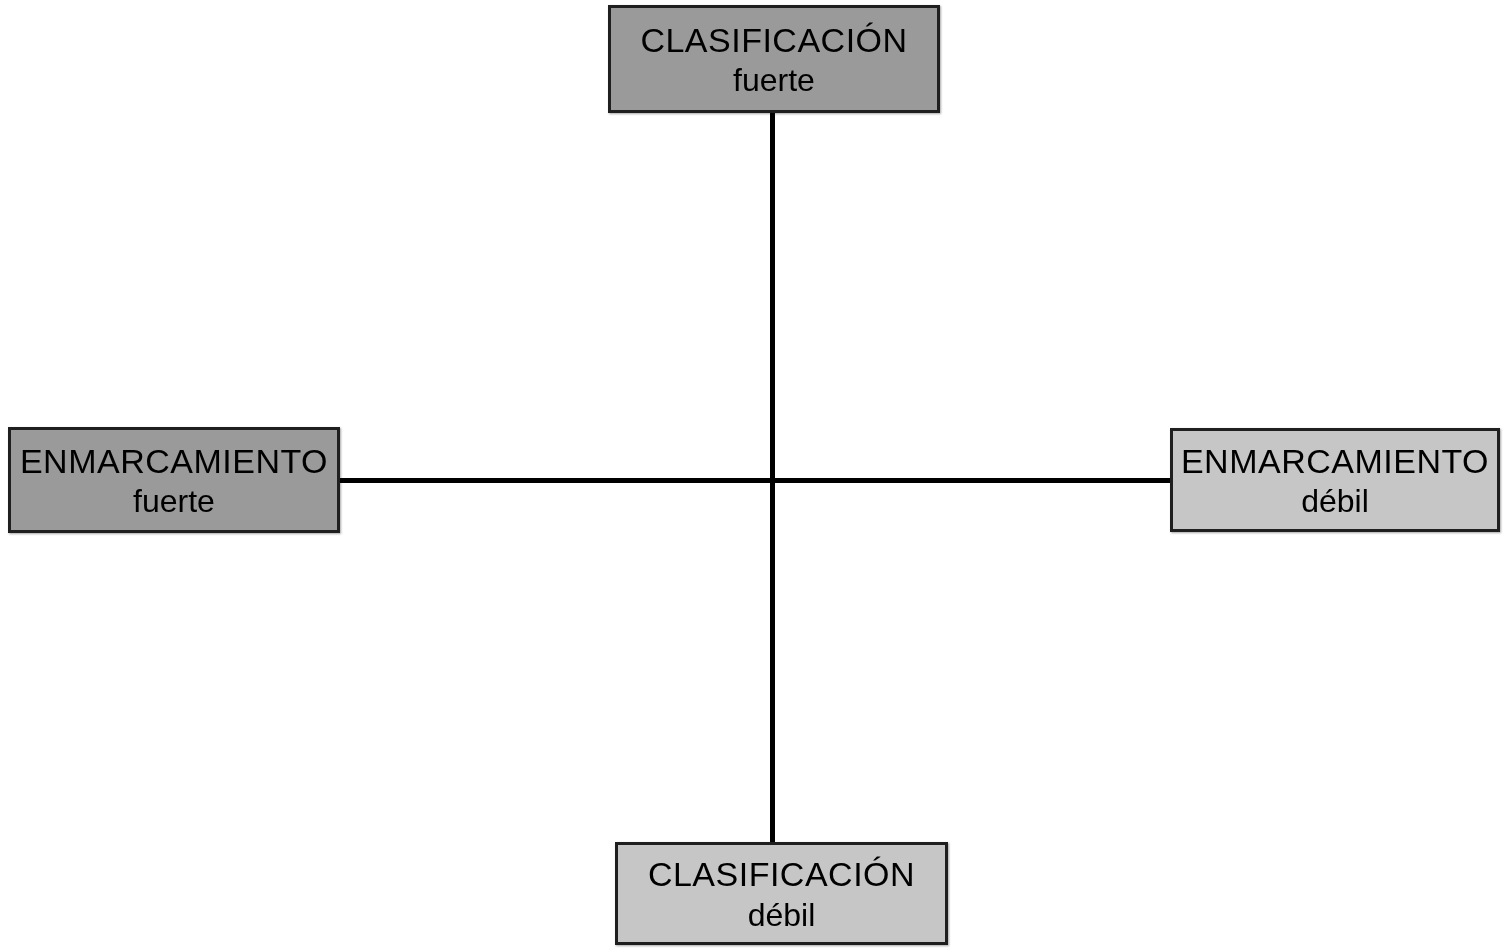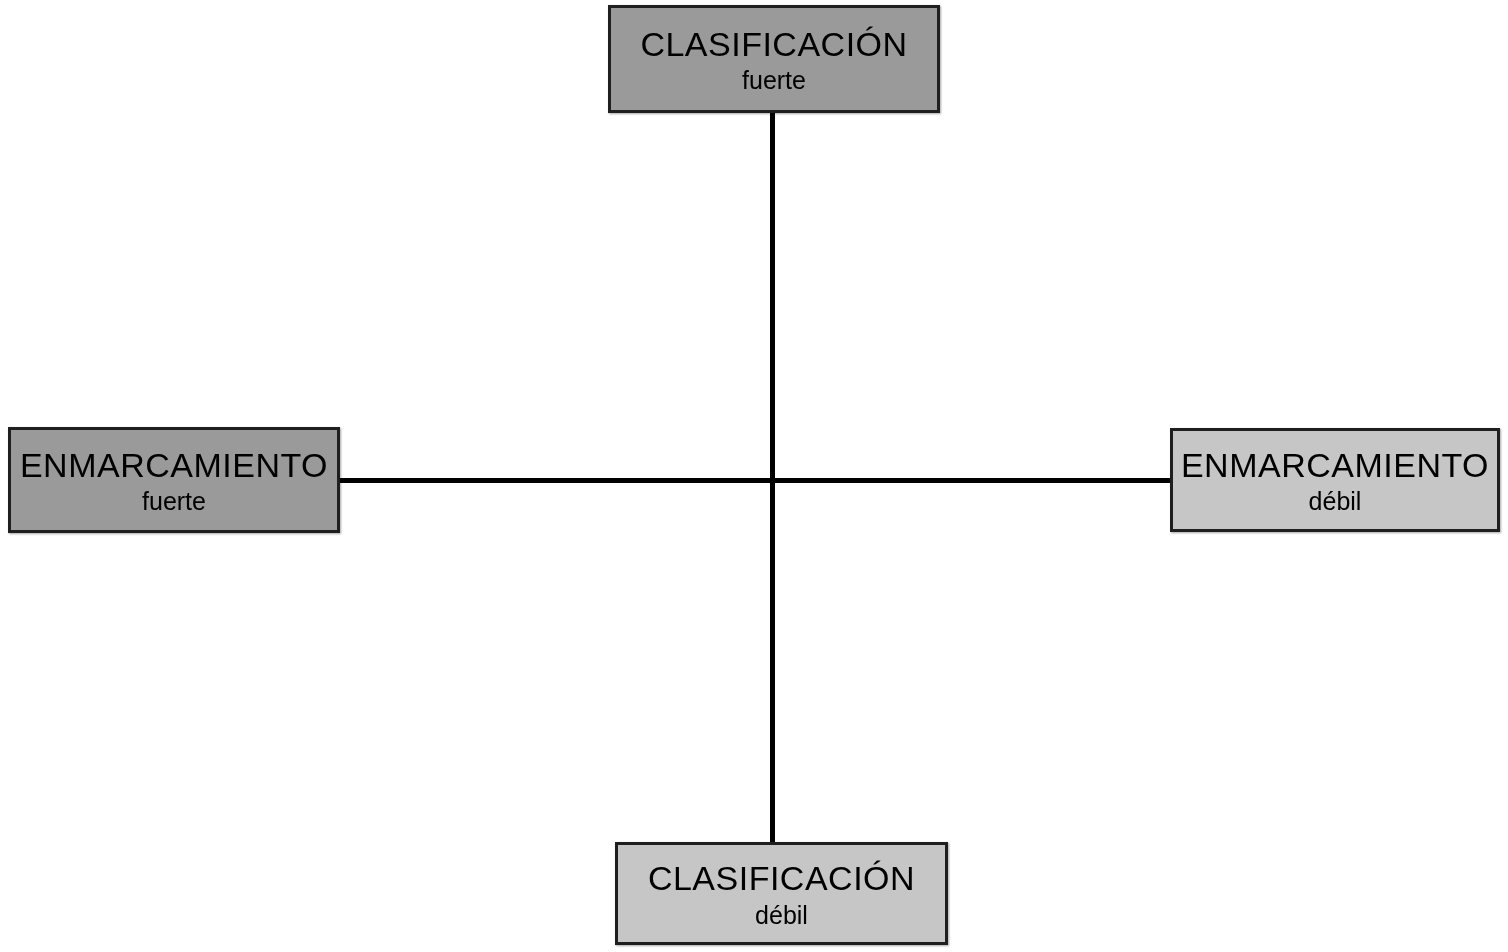--- a/index.html
+++ b/index.html
@@ -29,21 +29,21 @@
     text-align: center;
     color: #000000;
     box-shadow: 1px 1px 2px rgba(0,0,0,0.35);
   }
   .node .l1 {
     font-size: 34px;
     line-height: 1.25;
     letter-spacing: 0.5px;
   }
   .node .l2 {
-    font-size: 25px;
+    font-size: 32px;
     line-height: 1.2;
   }
   .node-top    { left: 608px;  top: 5px;   width: 332px; height: 108px; }
   .node-left   { left: 8px;    top: 427px; width: 332px; height: 106px; }
   .node-right  { left: 1170px; top: 428px; width: 330px; height: 104px; }
   .node-bottom { left: 615px;  top: 842px; width: 333px; height: 103px; }
   .axis {
     position: absolute;
     background: #000000;
   }

